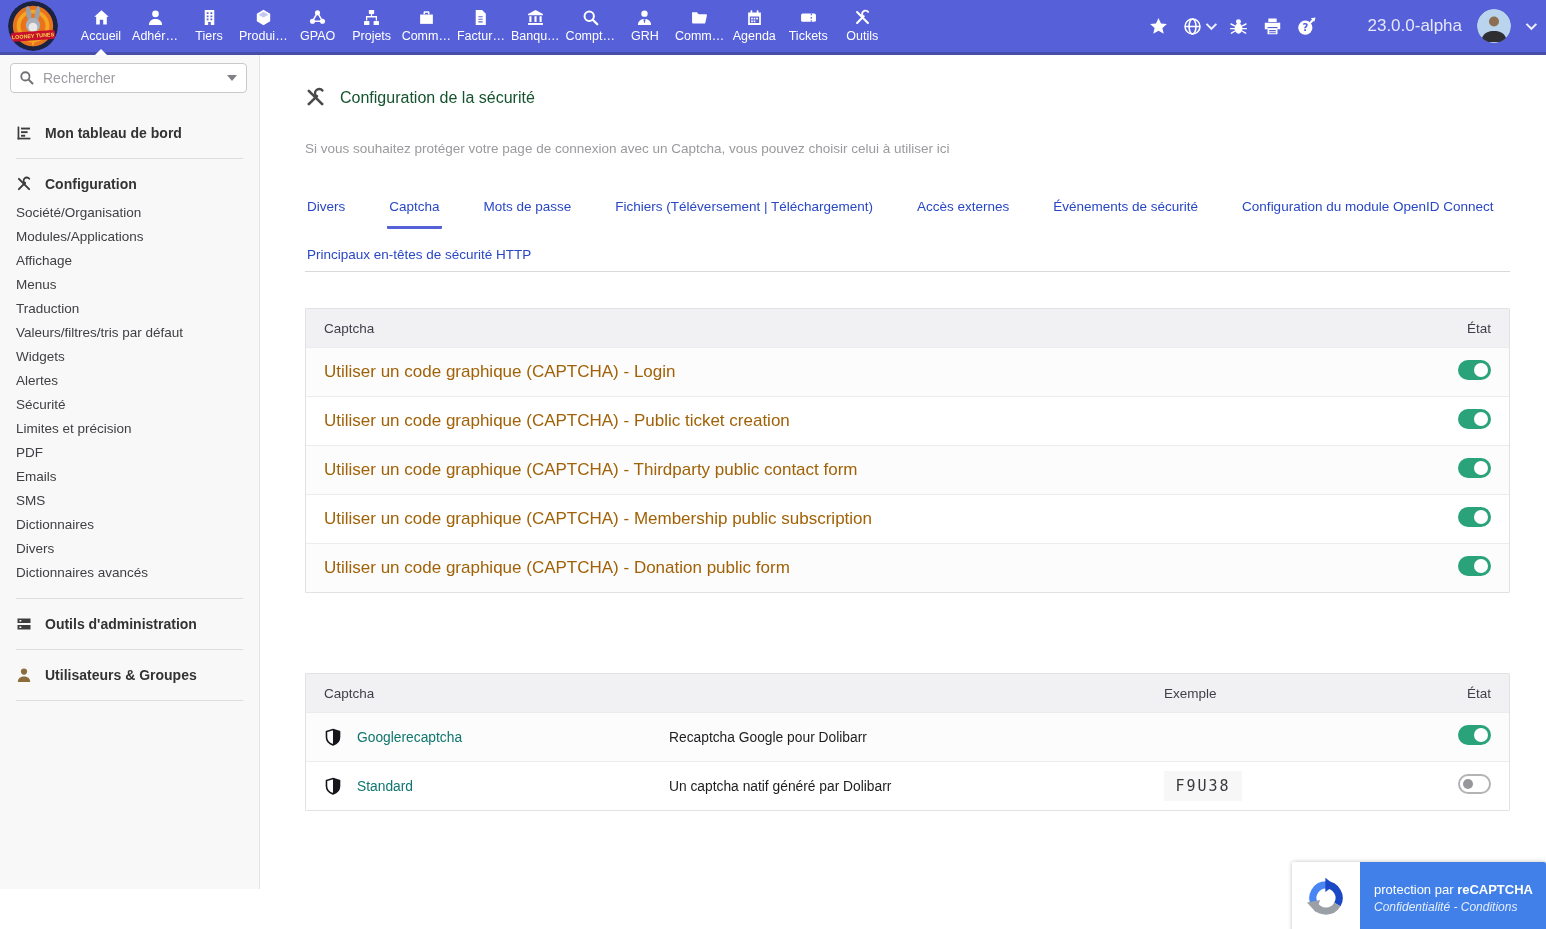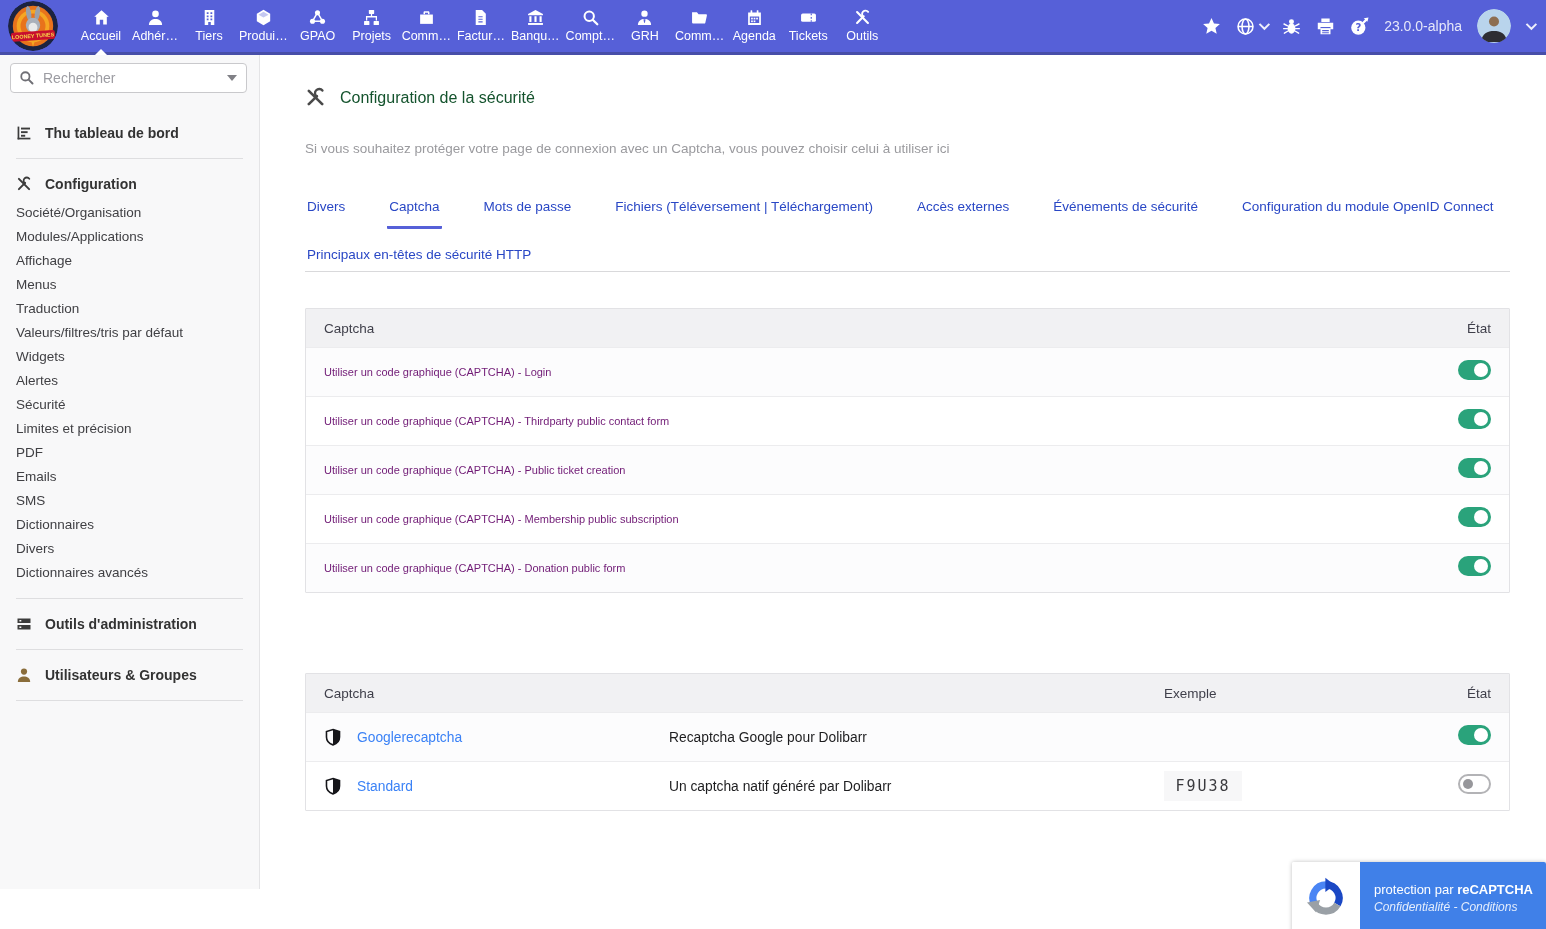--- a/index.html
+++ b/index.html
@@ -19,21 +19,21 @@
   .nav-item .icon svg { width:17px; height:17px; display:block; }
   .nav-label { font-size:12.5px; color:#fff; white-space:nowrap; }
   .nav-item.active::after { content:''; position:absolute; bottom:-3px; left:50%;
     transform:translateX(-50%); border-left:6px solid transparent;
     border-right:6px solid transparent; border-bottom:6px solid #fff; }
   .top-right { margin-left:auto; display:flex; align-items:center; gap:15px; color:#fff; }
   .top-right .icon svg { width:19px; height:19px; display:block; }
   .chev { width:8px; height:8px; border-right:2px solid rgba(255,255,255,.9);
     border-bottom:2px solid rgba(255,255,255,.9); transform:rotate(45deg) translateY(-2px);
     display:inline-block; }
-  .version { font-size:14px; color:rgba(255,255,255,.85); }
+  .version { font-size:17px; color:rgba(255,255,255,.85);margin-left:36px; }
   .avatar { width:34px; height:34px; border-radius:50%; overflow:hidden; cursor:pointer; }
   .globe-group { display:flex; align-items:center; gap:4px; cursor:pointer; }
 
   
   .sidebar { position:absolute; top:55px; left:0; width:260px; height:834px;
     background:#f8f8f9; border-right:1px solid #e4e4e6; }
   .search-wrap { position:relative; margin:8px 12px 0 10px; }
   .search-wrap input { width:100%; height:30px; border:1px solid #c9c9cc; border-radius:4px;
     background:#fff; padding:0 26px 0 32px; font-size:14px; color:#444;
     font-family:"Liberation Sans", sans-serif; outline:none; }
@@ -73,27 +73,27 @@
   .panel.t1 { top:253px; }
   .panel.t2 { top:618px; }
   .phead { height:38px; background:#f1f1f3; display:grid; align-items:center;
     font-size:13.5px; color:#3f3f4a; padding:0 18px; }
   .t1 .phead { grid-template-columns:1fr 60px; }
   .t1 .phead .h-state { text-align:right; }
   .prow { height:49px; border-top:1px solid #ececee; display:grid; align-items:center;
     padding:0 18px; background:#fff; }
   .prow:nth-child(odd) { background:#fcfcfd; }
   .t1 .prow { grid-template-columns:1fr 60px; }
-  .row-label { font-size:11px; color:#701a75; }
+  .row-label { font-size:17px; color:#a16207; }
   .cell-state { justify-self:end; }
 
   .t2 .phead { grid-template-columns:345px 495px 1fr 60px; }
   .t2 .prow  { grid-template-columns:345px 495px 1fr 60px; }
   .t2 .h-state { text-align:right; }
-  .prov-name { display:flex; align-items:center; gap:15px; font-size:13.8px; color:#3b82f6; }
+  .prov-name { display:flex; align-items:center; gap:15px; font-size:13.8px; color:#0f766e; }
   .prov-name .icon svg { width:18px; height:20px; display:block; color:#16161a; }
   .prov-desc { font-size:13.8px; color:#1d1d1f; }
   .captcha-box { width:78px; height:30px; background:#f7f7f8; display:flex; align-items:center;
     justify-content:center; font-family:"DejaVu Sans Mono", monospace; font-size:15px;
     letter-spacing:2px; color:#3a3a3e; }
 
   .toggle { display:inline-block; width:33px; height:20px; border-radius:10px;
     position:relative; cursor:pointer; }
   .toggle.on { background:#2aa37b; }
   .toggle.on .knob { position:absolute; right:3px; top:3px; width:14px; height:14px;
@@ -359,21 +359,21 @@
     <div class="menu-head mh-dash">
       <span class="icon" id="ic-chart">
           <svg viewBox="0 0 16 16" fill="currentColor">
             <rect x="1.6" y="1.6" width="1.7" height="12.8"></rect>
             <rect x="1.6" y="12.7" width="12.8" height="1.7"></rect>
             <rect x="5" y="2.6" width="9" height="1.9"></rect>
             <rect x="5" y="6.2" width="6.6" height="1.9"></rect>
             <rect x="5" y="9.8" width="4.2" height="1.9"></rect>
           </svg>
         </span>
-      <span>Thu tableau de bord</span>
+      <span>Mon tableau de bord</span>
     </div>
     <div class="divider"></div>
     <div class="menu-head">
       <span class="icon" id="ic-tools-sb">
           <svg viewBox="0 0 16 16" fill="none" stroke="currentColor" stroke-linecap="round">
             <path d="M2.9 13.1 9.1 6.9" stroke-width="2"></path>
             <path d="M13.3 2.7a3.2 3.2 0 1 0-4.5 4.5" stroke-width="1.8"></path>
             <path d="M2.9 2.9l10.2 10.2" stroke-width="2"></path>
           </svg>
         </span>
@@ -449,25 +449,25 @@
     <div class="phead">
       <span>Captcha</span>
       <span class="h-state">État</span>
     </div>
     <div id="t1-rows">
         <div class="prow">
           <span class="row-label">Utiliser un code graphique (CAPTCHA) - Login</span>
           <span class="cell-state"><span class="toggle on"><span class="knob"></span></span></span>
         </div>
         <div class="prow">
+          <span class="row-label">Utiliser un code graphique (CAPTCHA) - Public ticket creation</span>
+          <span class="cell-state"><span class="toggle on"><span class="knob"></span></span></span>
+        </div>
+        <div class="prow">
           <span class="row-label">Utiliser un code graphique (CAPTCHA) - Thirdparty public contact form</span>
-          <span class="cell-state"><span class="toggle on"><span class="knob"></span></span></span>
-        </div>
-        <div class="prow">
-          <span class="row-label">Utiliser un code graphique (CAPTCHA) - Public ticket creation</span>
           <span class="cell-state"><span class="toggle on"><span class="knob"></span></span></span>
         </div>
         <div class="prow">
           <span class="row-label">Utiliser un code graphique (CAPTCHA) - Membership public subscription</span>
           <span class="cell-state"><span class="toggle on"><span class="knob"></span></span></span>
         </div>
         <div class="prow">
           <span class="row-label">Utiliser un code graphique (CAPTCHA) - Donation public form</span>
           <span class="cell-state"><span class="toggle on"><span class="knob"></span></span></span>
         </div>

